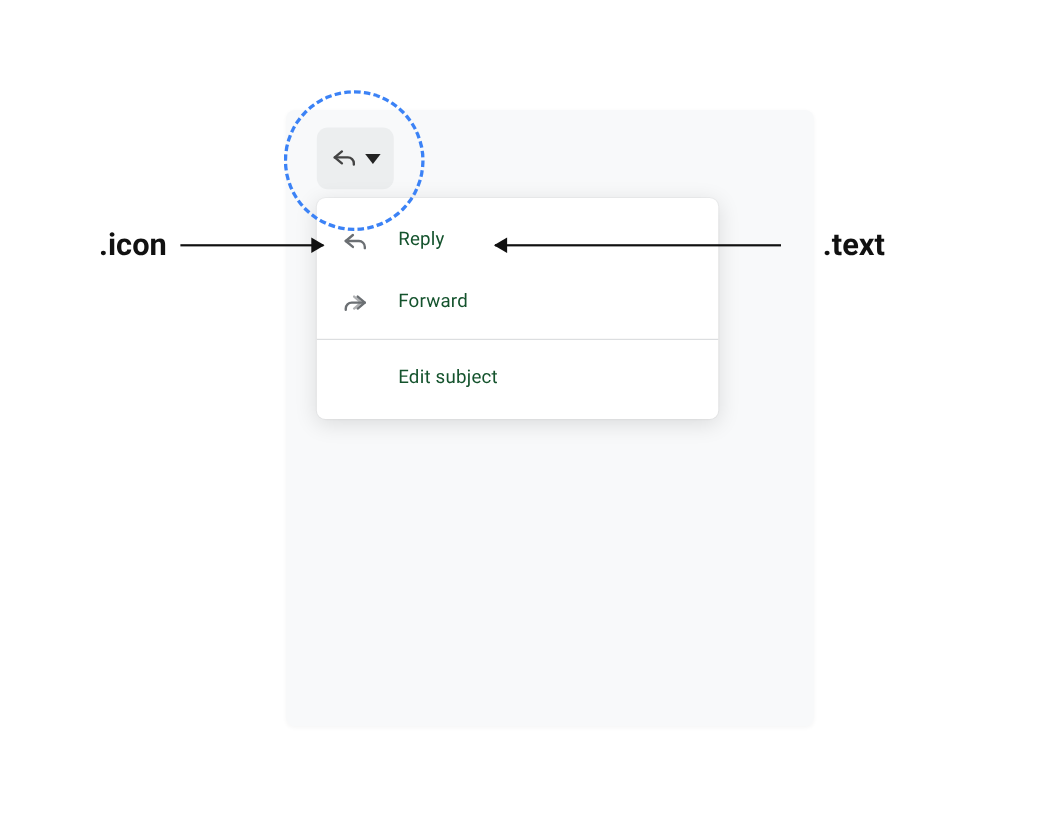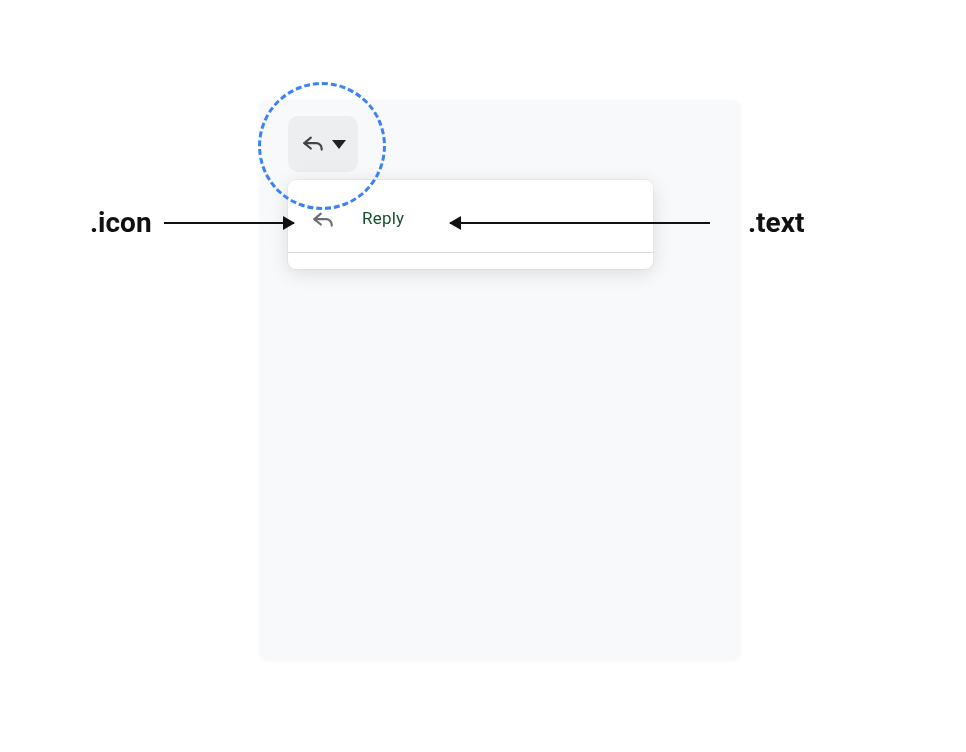--- a/index.html
+++ b/index.html
@@ -163,23 +163,37 @@
     <span class="icon-slot">
       <svg class="ico" viewBox="0 0 24 24">
           <path d="M10 8 L4 13 L10 18"></path>
           <path d="M4 13 H15 a5 5 0 0 1 5 5 v1"></path>
         </svg>
     </span>
     <span class="text">Reply</span>
   </div>
 
 
+  <div class="menu-item">
+    <span class="icon-slot">
+      <svg class="ico" viewBox="0 0 24 24">
+          <path d="M14 8 L20 13 L14 18"></path>
+          <path d="M20 13 H9 a5 5 0 0 0 -5 5 v1"></path>
+          <path d="M11 8 L17 13 L11 18" opacity="0.55"></path>
+        </svg>
+    </span>
+    <span class="text">Forward</span>
+  </div>
 
   <div class="menu-sep"></div>
 
+  <div class="menu-item">
+    <span class="icon-slot empty"></span>
+    <span class="text">Edit subject</span>
+  </div>
 
 
 </div>
 
 <div class="pointer right" style="left:90px; top:206px;">
   <span class="label">.icon</span>
   <div class="shaft" style="width:130px; margin-left:12px;"></div>
 </div>
 
 <div class="pointer left" style="left:450px; top:206px;">

